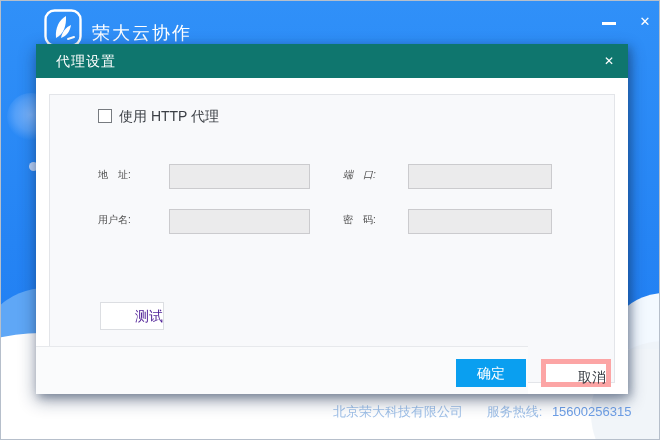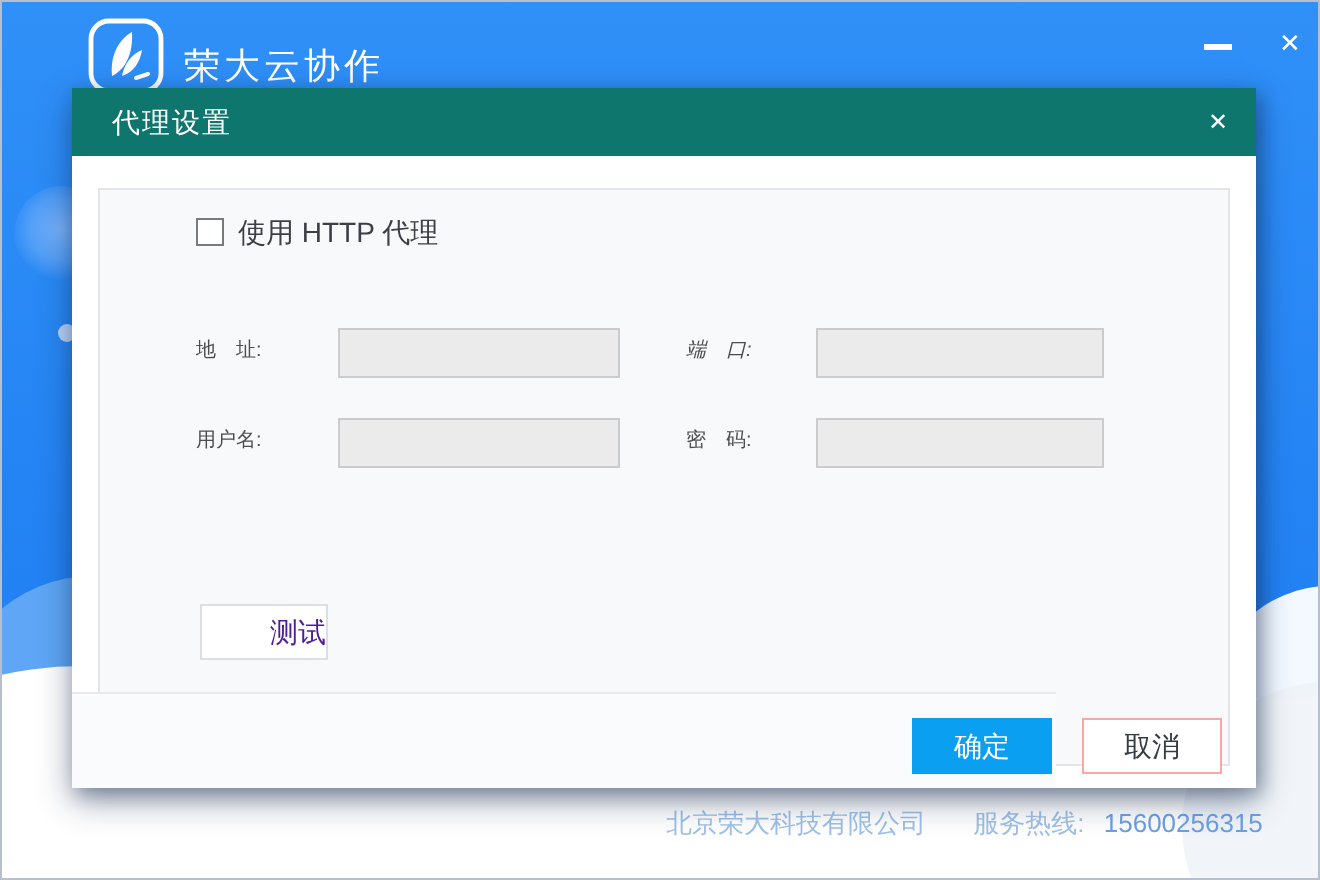--- a/index.html
+++ b/index.html
@@ -124,22 +124,22 @@
     position:absolute; left:0; top:302px; width:492px; height:48px;
     background:#FAFBFC; border-top:1px solid #E7E9EC;
   }
   .btn-ok {
     position:absolute; left:420px; top:12px; width:70px; height:28px;
     background:#0A9FF0; color:#ffffff; font-size:14px; text-align:center; line-height:28px;
     cursor:pointer;
   }
   .btn-cancel {
     position:absolute; left:505px; top:12px; width:70px; height:28px;
-    background:#ffffff; border:1px solid #fca5a5; color:#363B42; font-size:14px;
-    text-align:center; line-height:26px; cursor:pointer;
+    background:#ffffff; border:5px solid #fca5a5; color:#363B42; font-size:14px;
+    text-align:right; line-height:26px; cursor:pointer;
   }
 </style>
 </head>
 <body>
 
 <div class="window">
 
   <div class="bubble-large"></div>
   <div class="bubble-small"></div>
   <div class="circle-bottom-left"></div>

